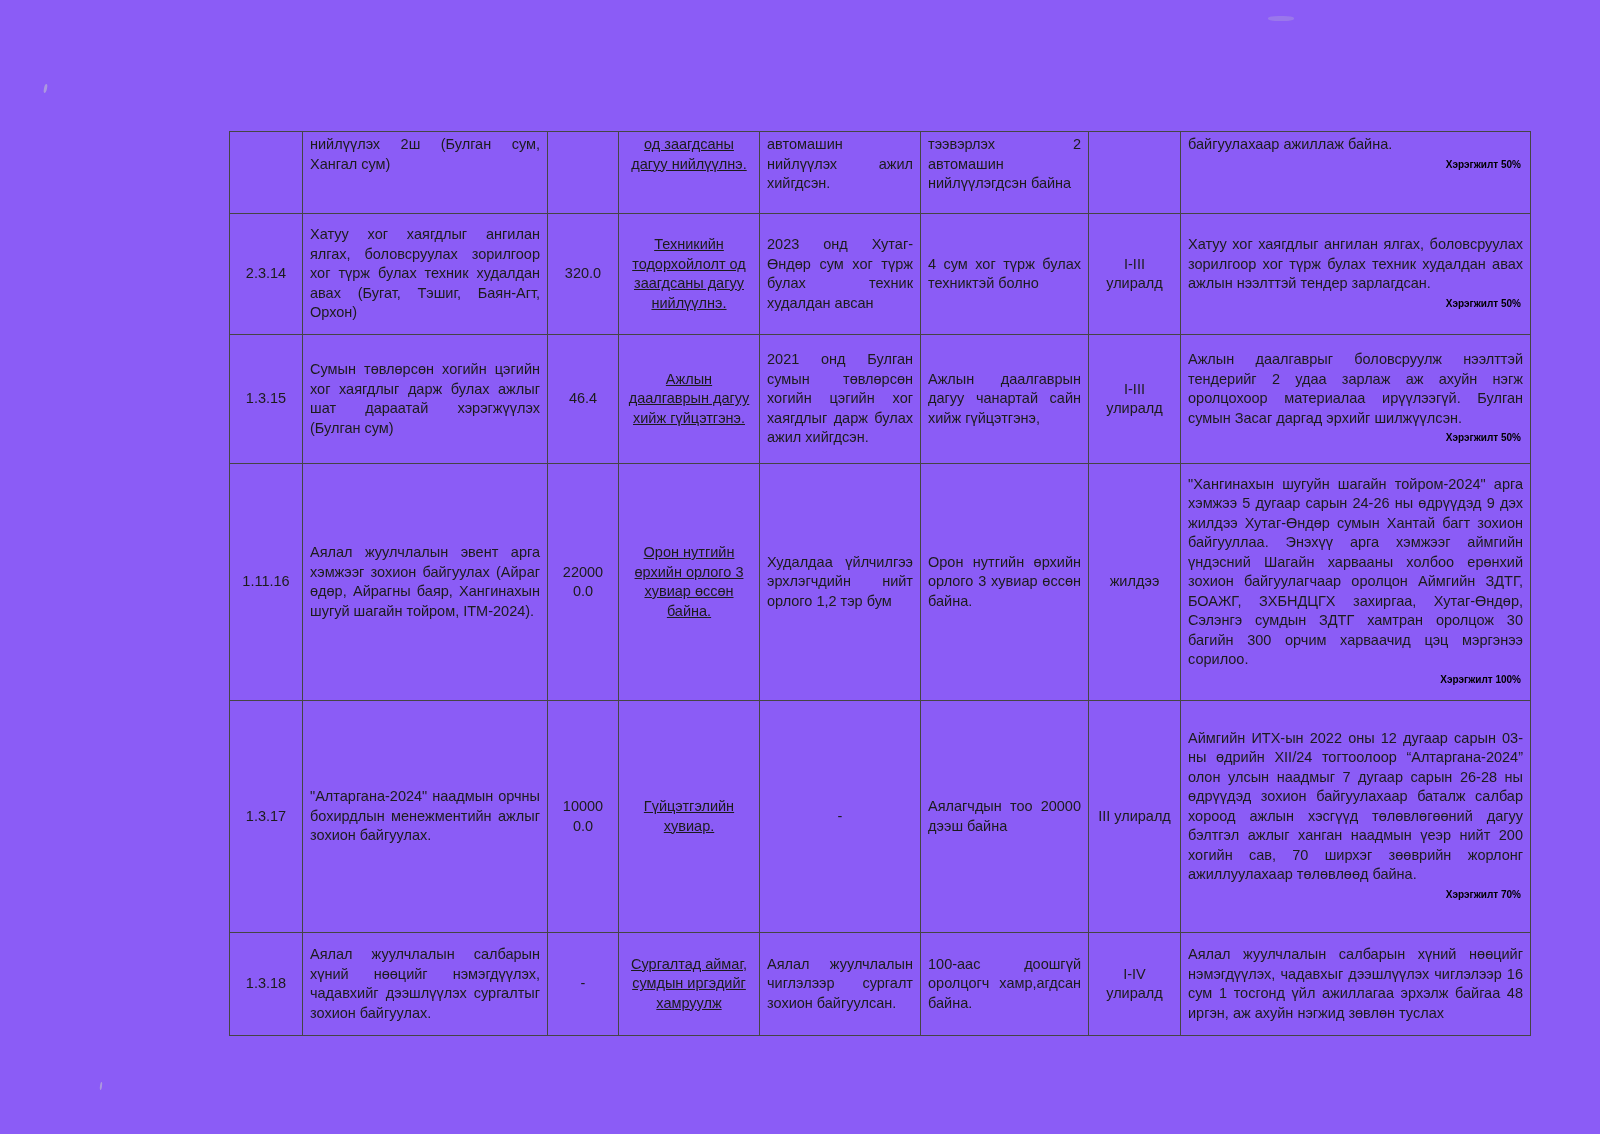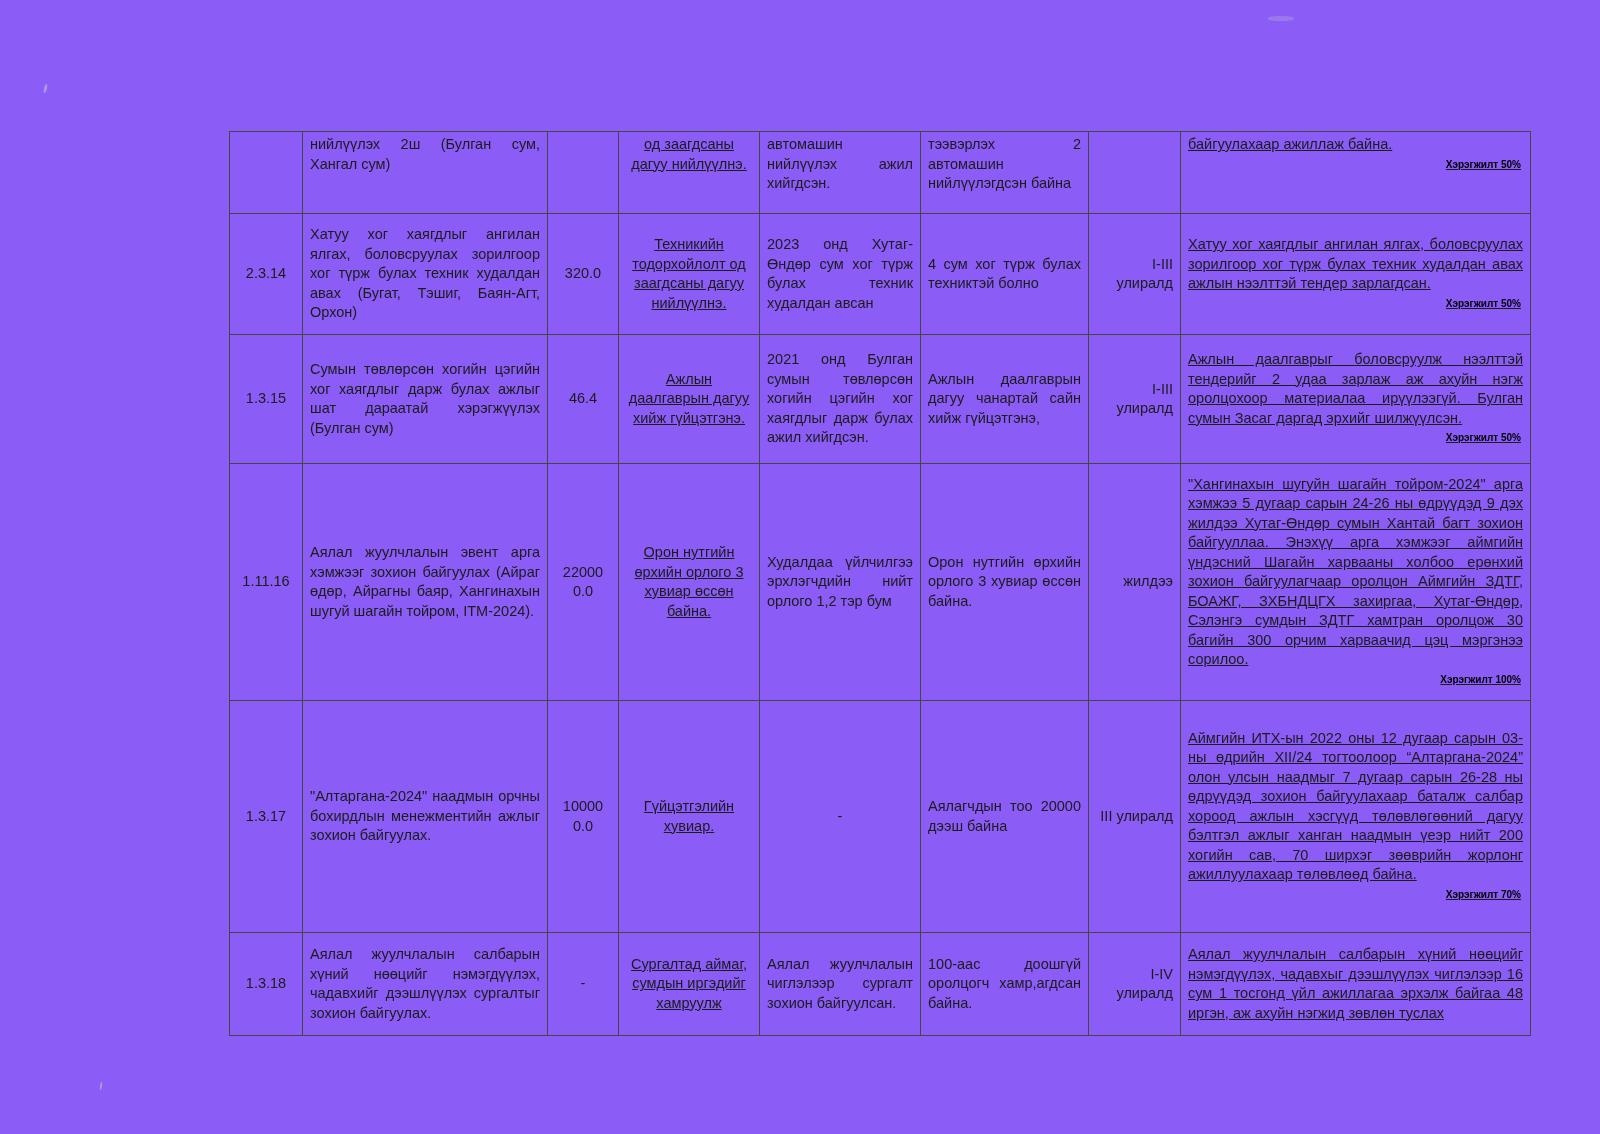--- a/index.html
+++ b/index.html
@@ -35,22 +35,22 @@
   tr.r3{height:237px;}
   tr.r4{height:232px;}
   tr.r5{height:103px;}
   tr.r0 td{vertical-align:top;}
   td.c-no{text-align:center;}
   td.c-activity{text-align:justify;padding-left:10px;padding-right:9px;}
   td.c-budget{text-align:center;overflow-wrap:anywhere;}
   td.c-indicator{text-align:center;text-decoration:underline;}
   td.c-performance{text-align:justify;margin-top:46px;}
   td.c-target{text-align:justify;}
-  td.c-period{text-align:right;}
-  td.c-status{vertical-align:top;padding-left:9px;padding-right:8px;text-decoration:underline;}
+  td.c-period{text-align:center;}
+  td.c-status{vertical-align:top;padding-left:9px;padding-right:8px;}
   td.center{text-align:center;}
   .status-body{text-align:justify;}
   .status-pct{
     font-weight:bold;
     text-align:right;
     color:#000;
     font-size:10px;
     padding-right:2px;
   }
   

